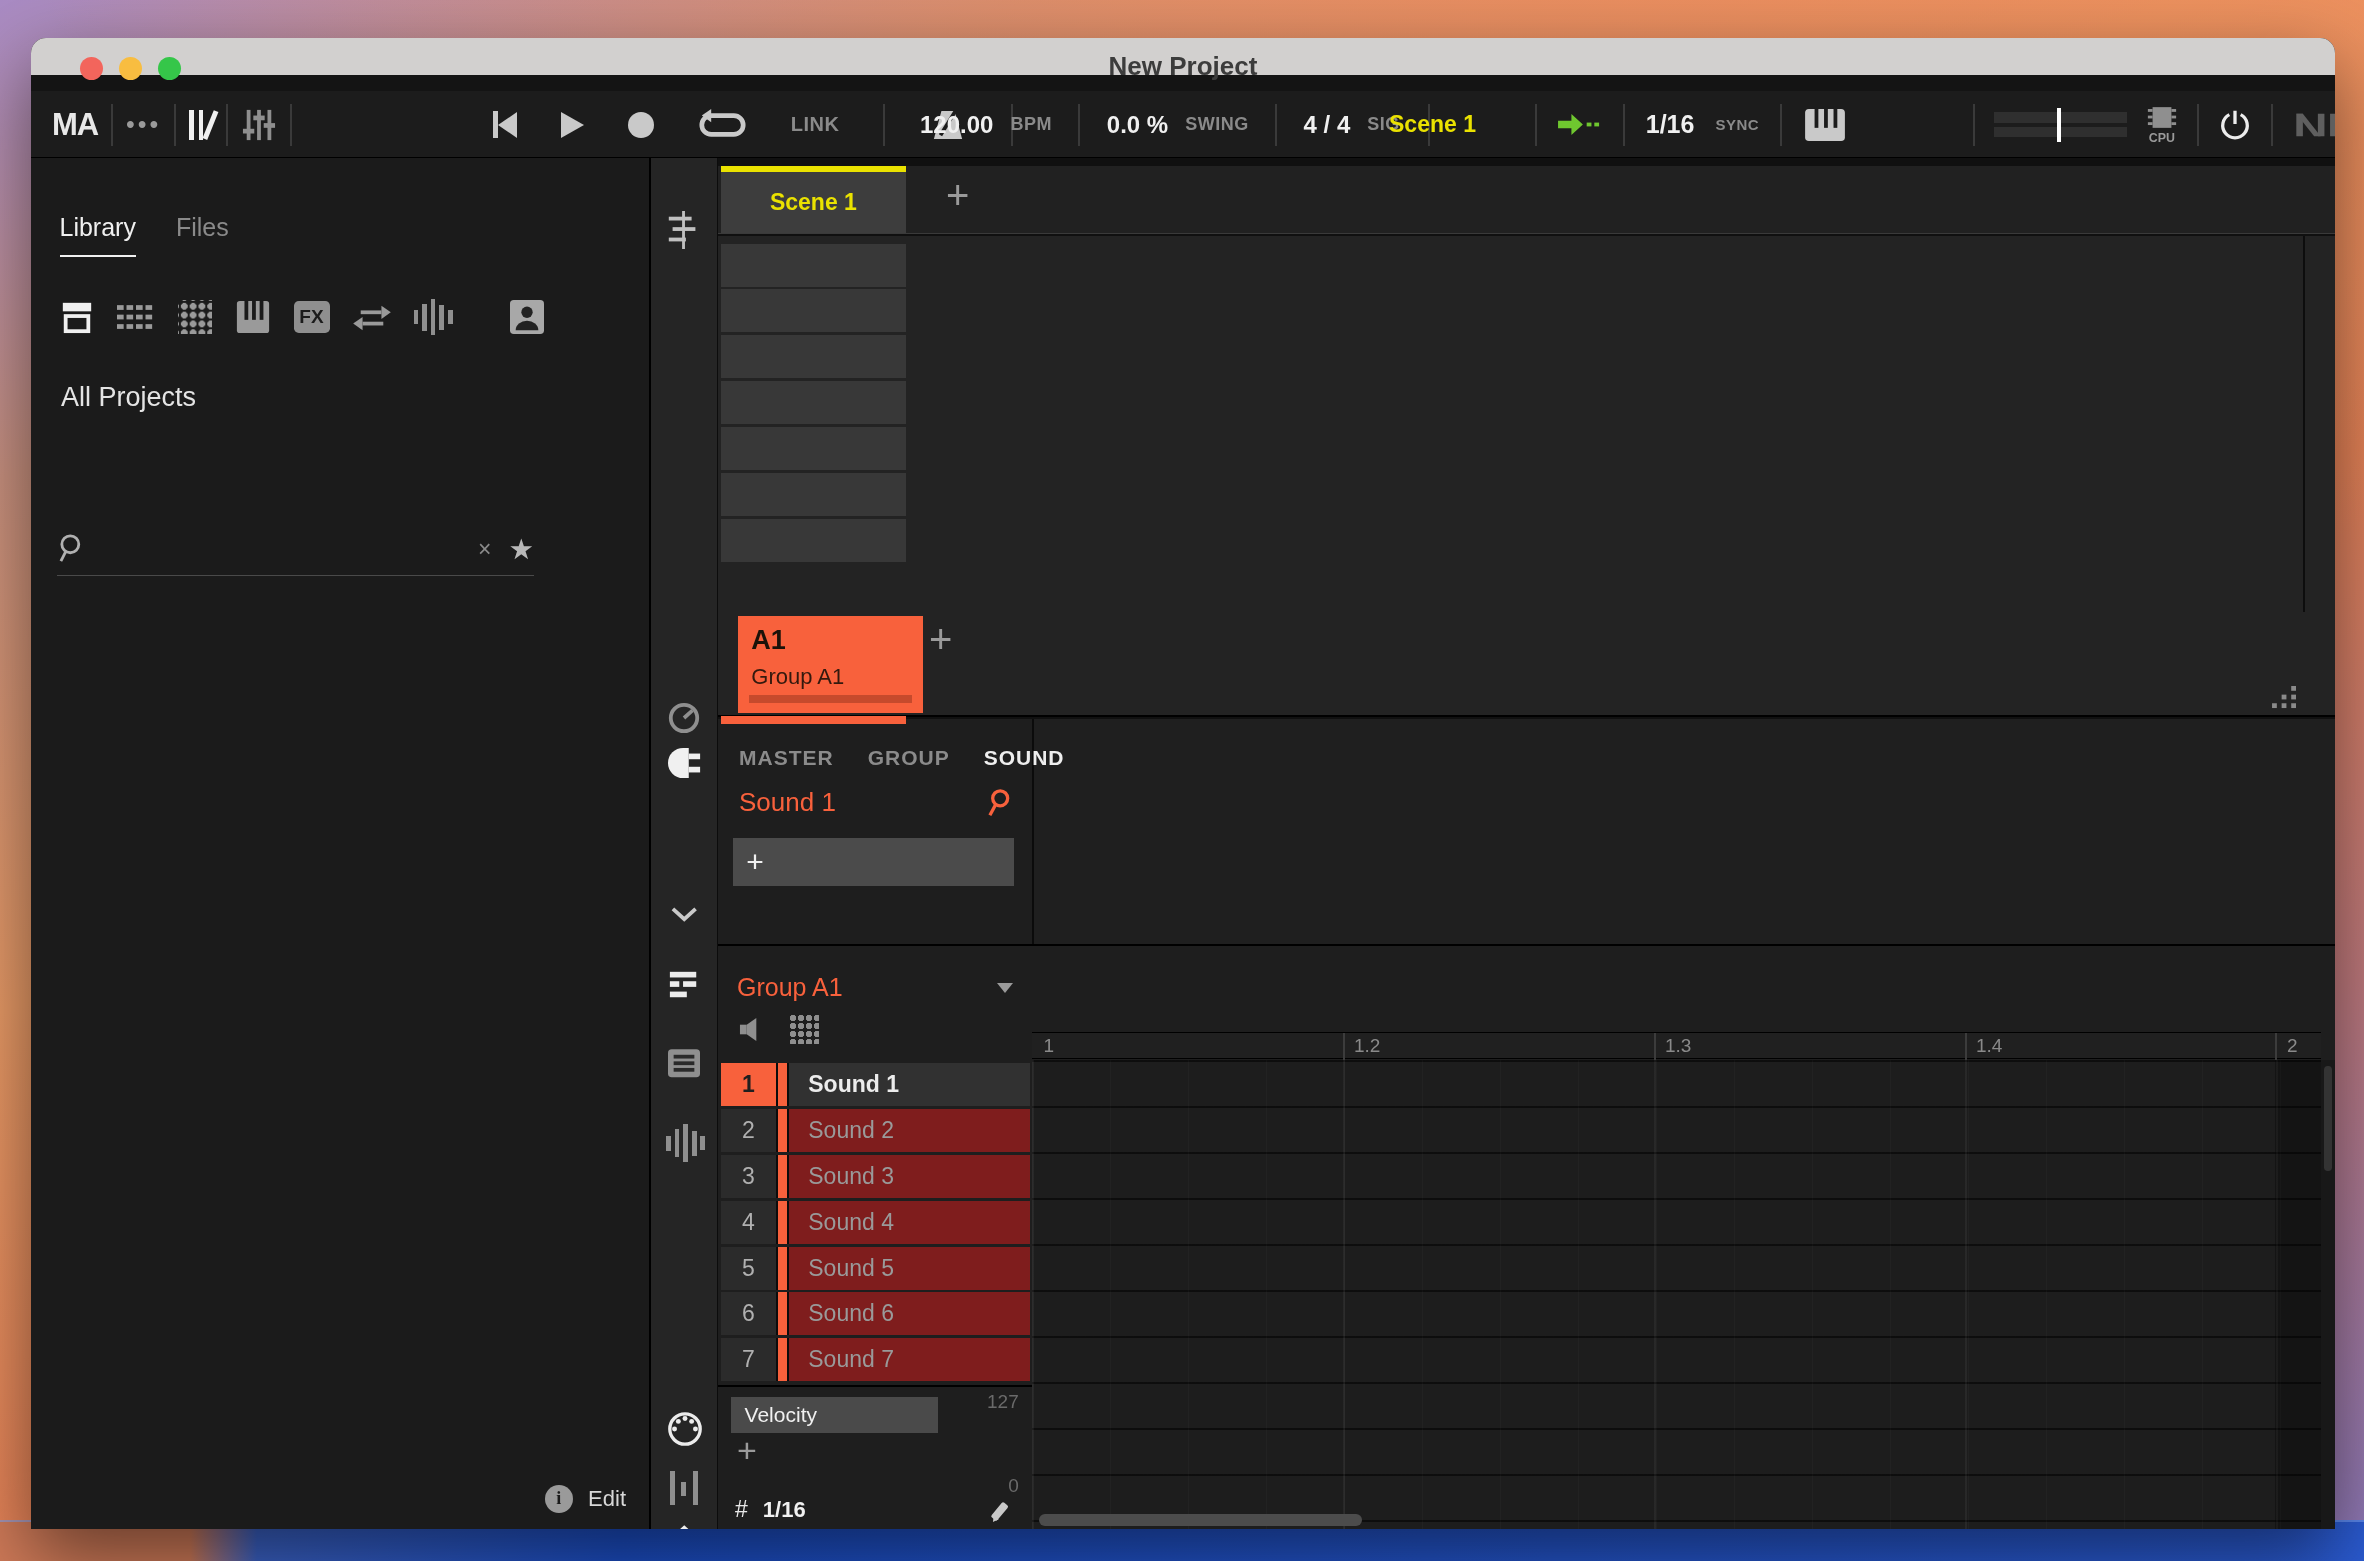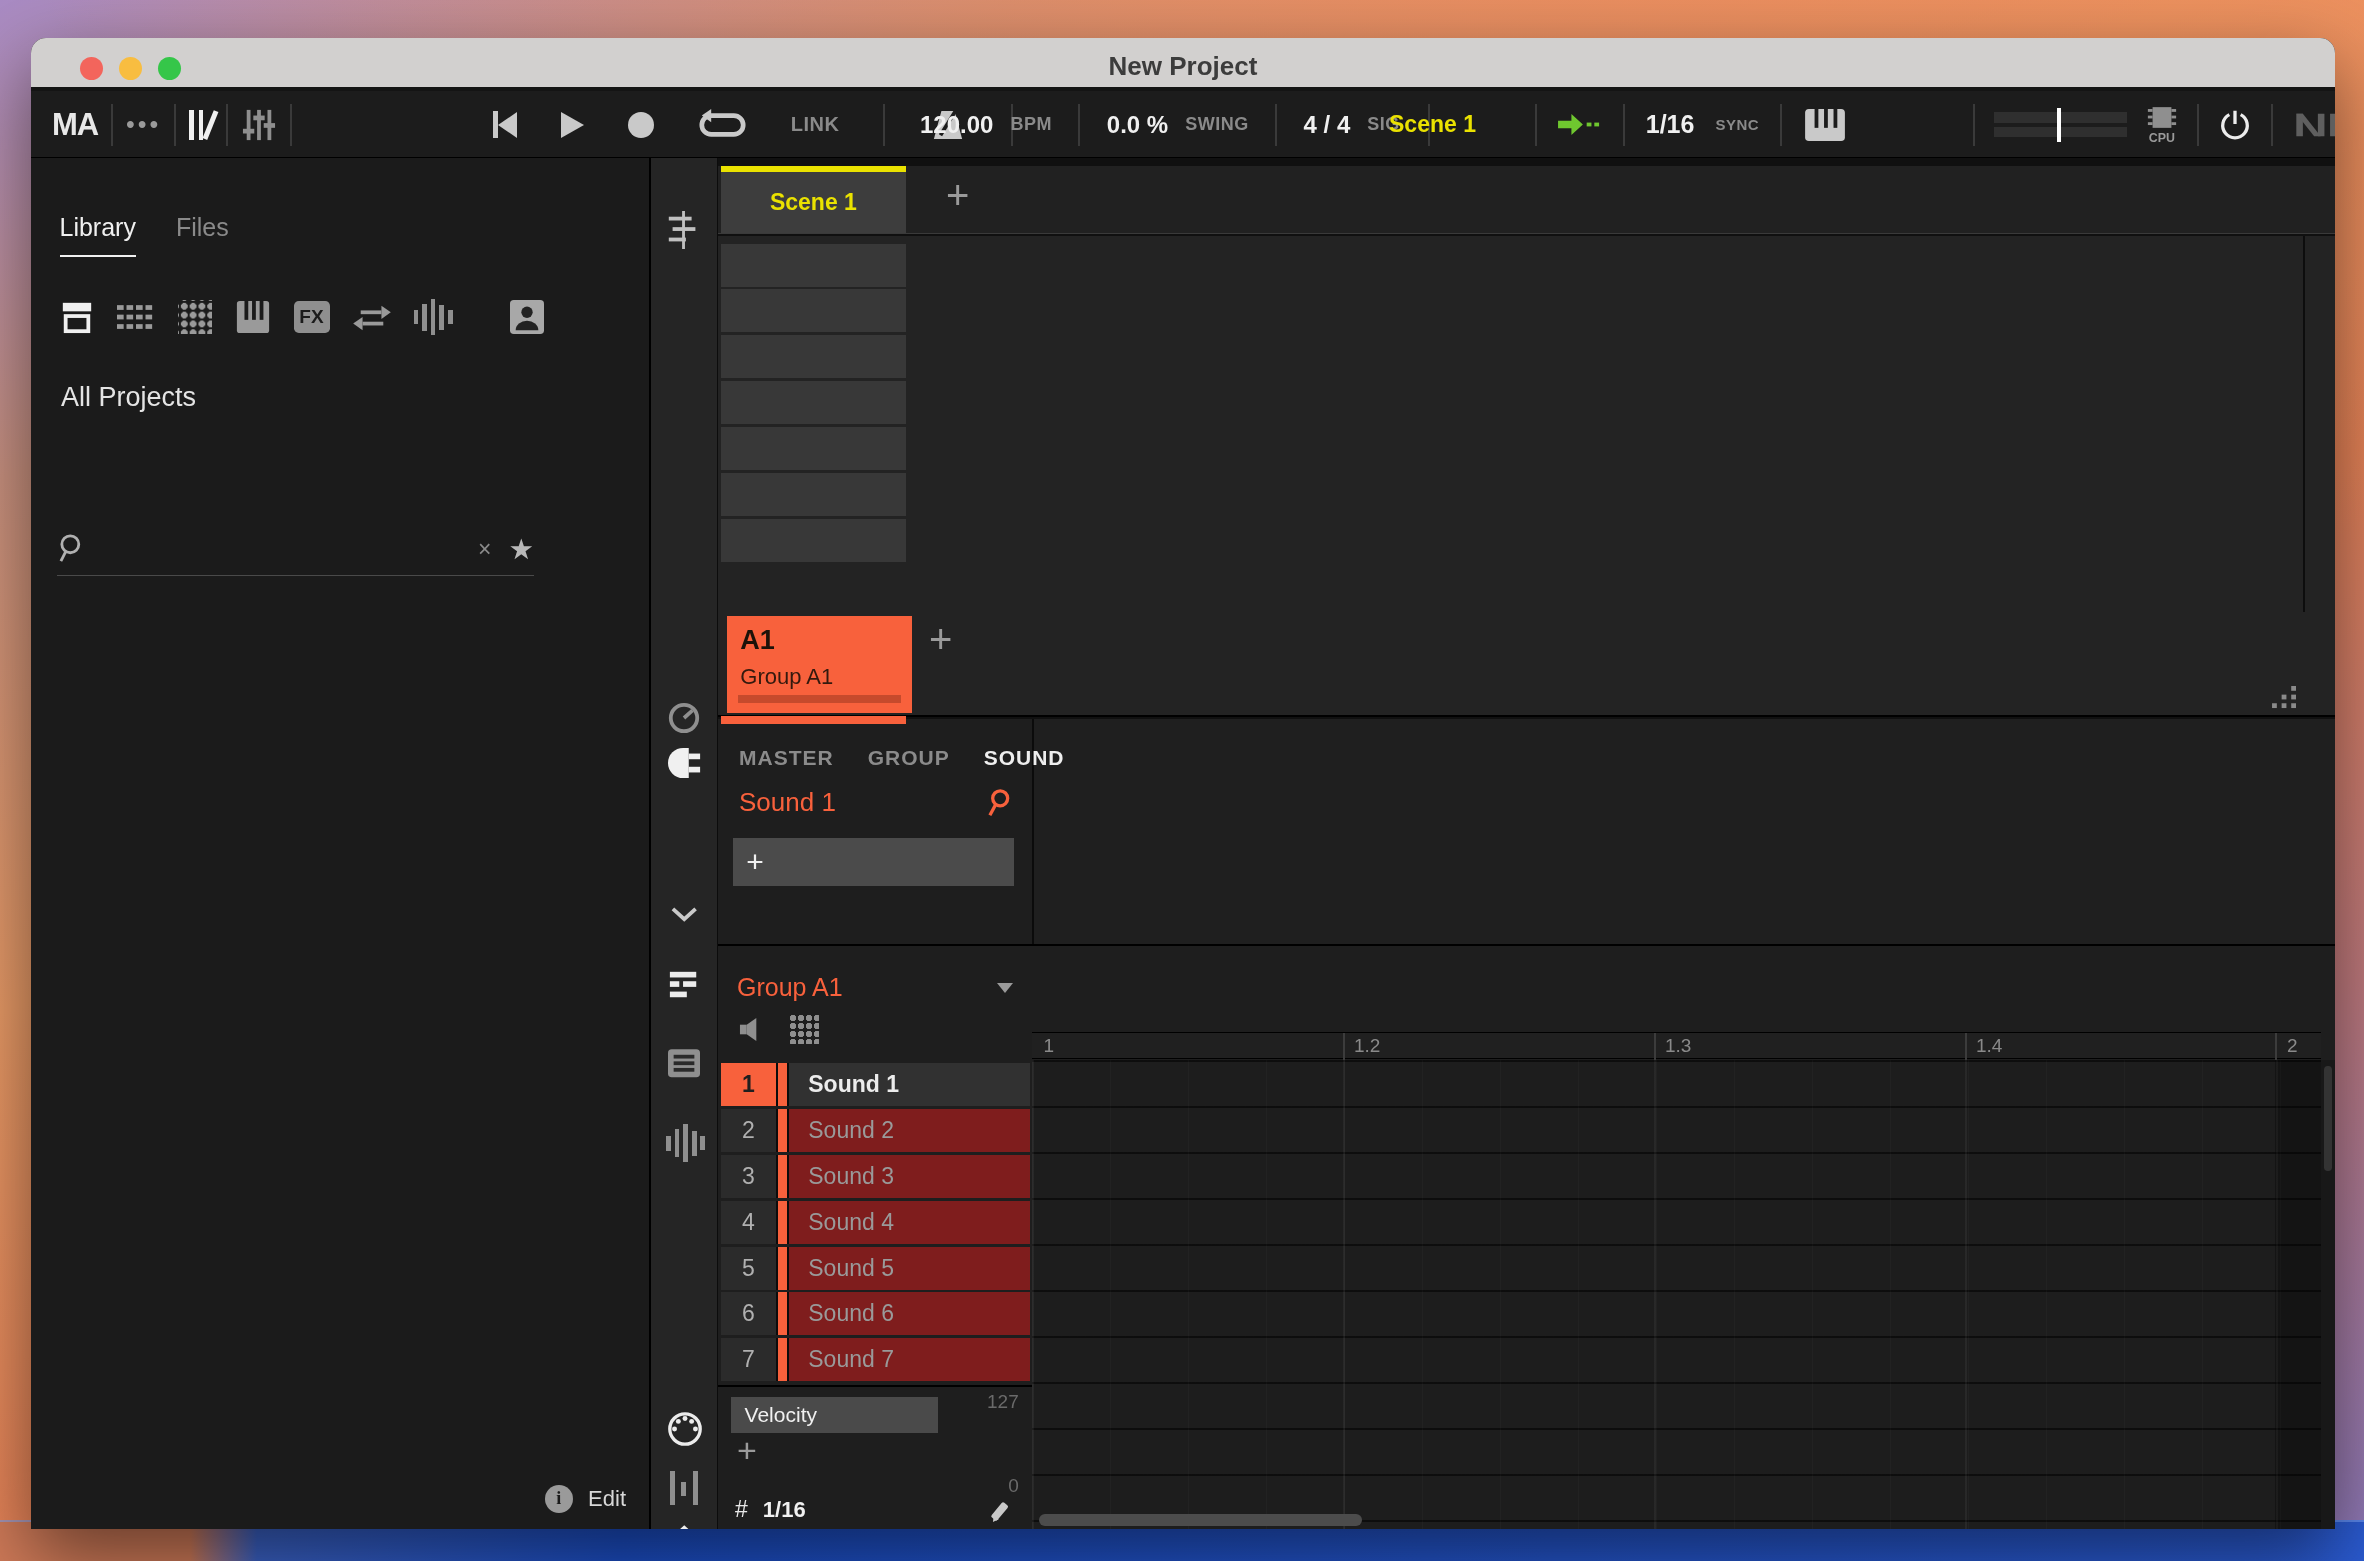--- a/index.html
+++ b/index.html
@@ -11,21 +11,21 @@
   .wp-bottom { position:absolute; left:0; top:1520px; width:2364px; height:42px;
     background:linear-gradient(90deg,#cf7a58 0 190px,#3b62c6 257px,#1c4ec5 618px,#2b5bd2 100%);
     border-top:2.9px solid rgba(130,170,255,.55); }
 
   
   #win { position:absolute; left:31px; top:38px; width:2304px; height:1491px;
     border-radius:15px 15px 0 0; overflow:hidden; background:#141414;
     box-shadow:0 28.5px 76px rgba(0,0,0,.5); }
 
   
-  #titlebar { position:absolute; left:0; top:0; width:100%; height:49px; background:#d2d0cf; }
+  #titlebar { position:absolute; left:0; top:0; width:100%; height:37px; background:#d2d0cf; }
   .tl { position:absolute; top:19px; width:23px; height:23px; border-radius:50%; }
   #title { position:absolute; width:100%; text-align:center; top:13.3px; font-size:26px; font-weight:bold; color:#3c3c3c; }
 
   
   #toolbar { position:absolute; left:0; top:53px; width:100%; height:67px; background:#1c1c1c; border-bottom:1.9px solid #000; }
   .tgroup { position:absolute; top:0; height:67px; display:flex; align-items:center; }
   .tdiv { width:1.9px; height:42px; background:#3a3a3a; }
   .tlabel { font-size:18px; font-weight:bold; color:#8a8a8a; letter-spacing:0.5px; }
   .tvalue { font-size:24px; font-weight:bold; color:#f0f0f0; }
   #ma-logo { font-size:31px; font-weight:bold; color:#e8e8e8; letter-spacing:-1px; }
@@ -56,21 +56,21 @@
   .strip { position:absolute; background:#252525; border-right:1.9px solid #0c0c0c; width:67px; left:620px; }
   .sec { position:absolute; left:687px; right:0; }
 
   
   #arr-tabrow { top:7.6px; height:68px; background:#212121; border-bottom:1.9px solid #3a3a3a; }
   #scene-tab { position:absolute; left:2.9px; top:0; width:185px; height:67px; background:#3d3d3d; border-top:6.7px solid var(--yellow); color:var(--yellow); font-size:23px; font-weight:bold; display:flex; align-items:center; justify-content:center; }
   .plusbtn { color:#9a9a9a; font-size:40px; font-weight:300; line-height:28.5px; }
   .scell { width:185px; height:43px; background:#383838; margin-bottom:2.9px; }
 
   
-  #group-cell { position:absolute; left:9px; top:3.8px; width:185px; height:97px; background:var(--orange); padding:9.5px 13.3px; }
+  #group-cell { position:absolute; left:20px; top:3.8px; width:185px; height:97px; background:var(--orange); padding:9.5px 13.3px; }
   #group-cell .gid { font-size:27px; font-weight:bold; color:#1c1209; }
   #group-cell .gname { font-size:22px; color:#33190e; margin-top:7.6px; }
   #group-cell .gbar { position:absolute; left:11.4px; right:11.4px; bottom:9.5px; height:8.6px; background:#c64a2c; }
 
   
   .ctab { font-size:21px; font-weight:bold; letter-spacing:1px; color:#8b8b8b; }
   .ctab.active { color:#eeeeee; }
   #plug-bar { position:absolute; left:15px; top:119px; width:281px; height:48px; background:#4b4b4b; color:#f0f0f0; font-size:30px; font-weight:300; display:flex; align-items:center; padding-left:13.3px; }
 
   

